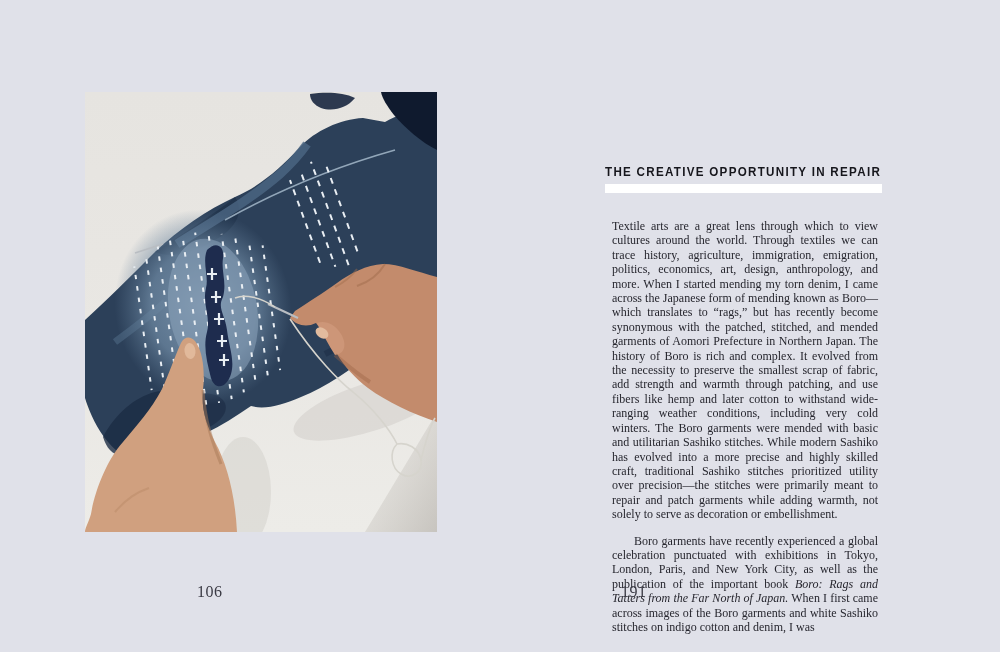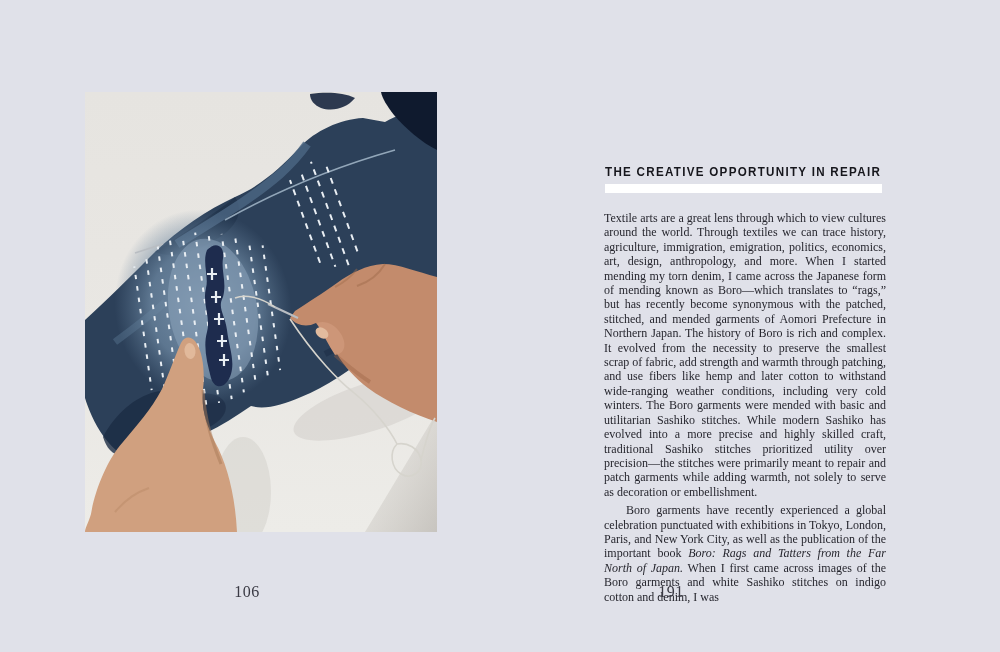--- a/index.html
+++ b/index.html
@@ -5,39 +5,39 @@
   html,body{margin:0;padding:0}
   body{
     width:1000px;height:652px;position:relative;overflow:hidden;
     background:#e0e1e9;
     font-family:"Liberation Serif","DejaVu Serif",serif;
   }
   .spread{position:absolute;inset:0}
   .photo{position:absolute;left:85px;top:92px;width:352px;height:440px}
   .photo svg{display:block;width:100%;height:100%}
   .pagenum{
-    position:absolute;top:583px;width:100px;text-align:center;
+    position:absolute;top:583px;width:100px;text-align:left;
     font-size:16px;color:#3a3a44;letter-spacing:.5px;
   }
   .pagenum-left{left:197px}
   .pagenum-right{left:621px}
   .heading{
     position:absolute;left:605px;top:164px;margin:0;
     font-family:"Liberation Sans","DejaVu Sans",sans-serif;
     font-weight:700;font-size:13.5px;letter-spacing:1.5px;
     color:#16161c;white-space:nowrap;
     transform:scaleX(.86);transform-origin:0 50%;
   }
   .heading-bar{position:absolute;left:605px;top:184px;width:277px;height:9px;background:#ffffff}
   .body-text{
     position:absolute;left:600px;top:207px;width:290px;
     font-size:12px;line-height:14.4px;color:#26262e;text-align:justify;
     text-rendering:optimizeLegibility;
   }
-  .body-text p{margin:4px}
+  .body-text p{margin:12px}
   .body-text p.indent{text-indent:22px}
 </style>
 </head>
 <body>
 
 <div class="spread">
 
   <div>
     <figure class="photo" style="margin:0">
       <svg viewBox="0 0 352 440">

